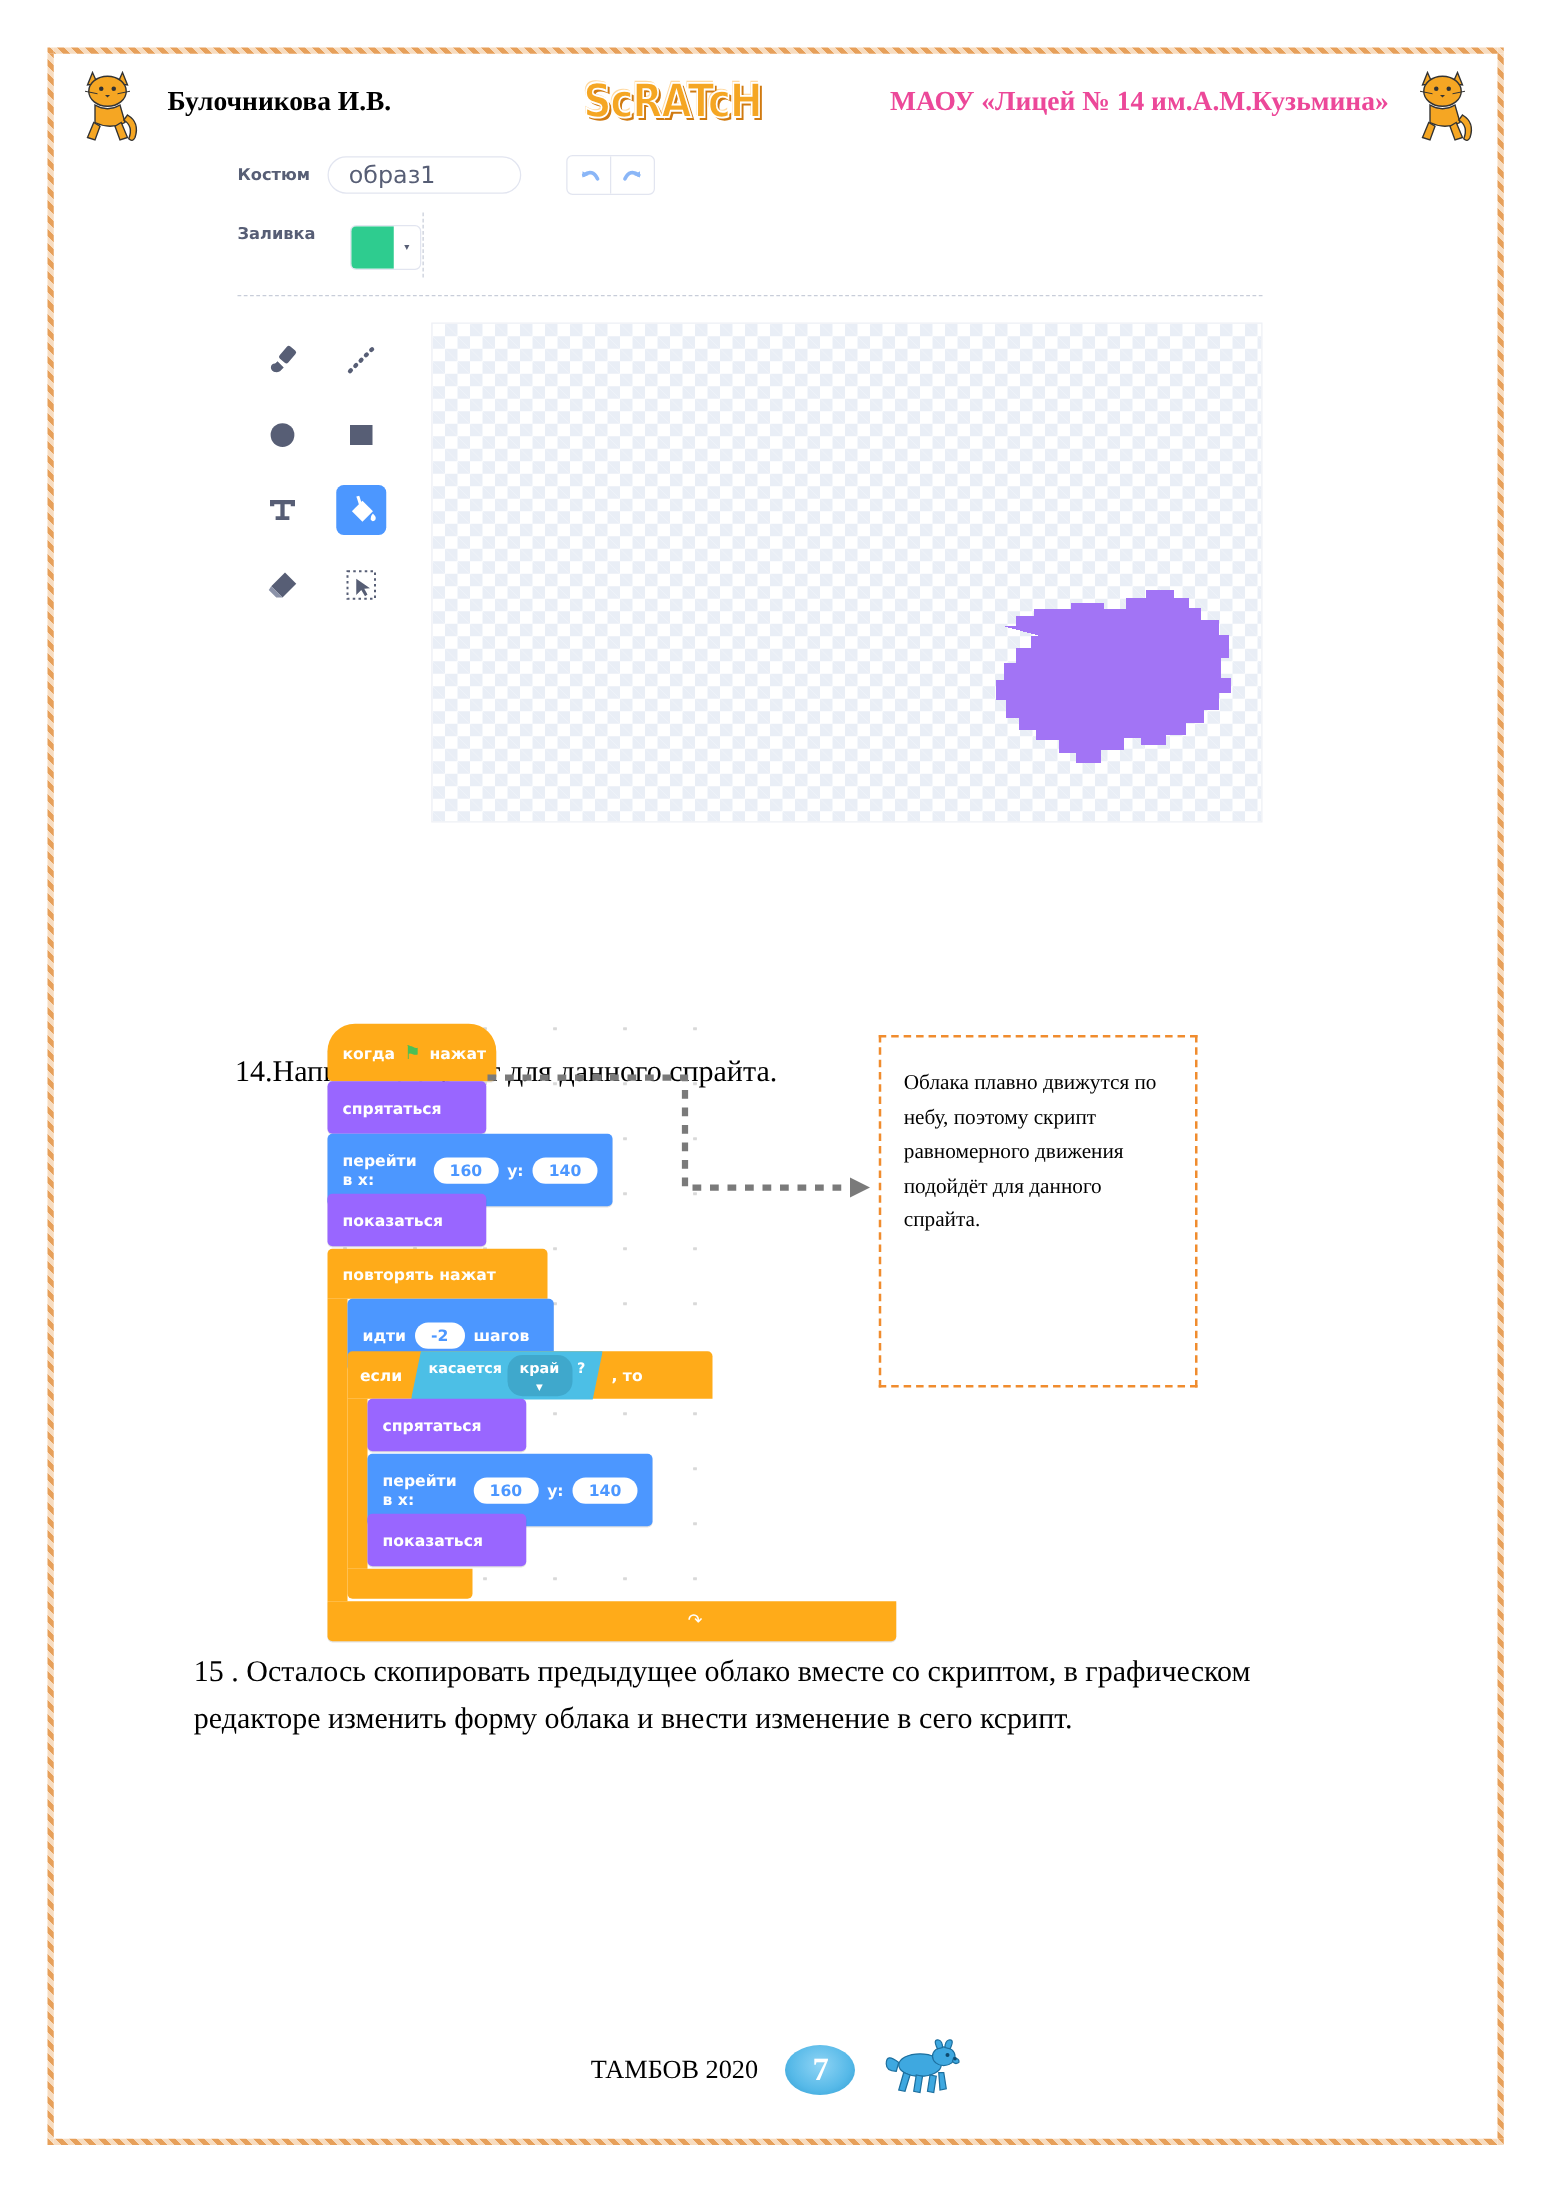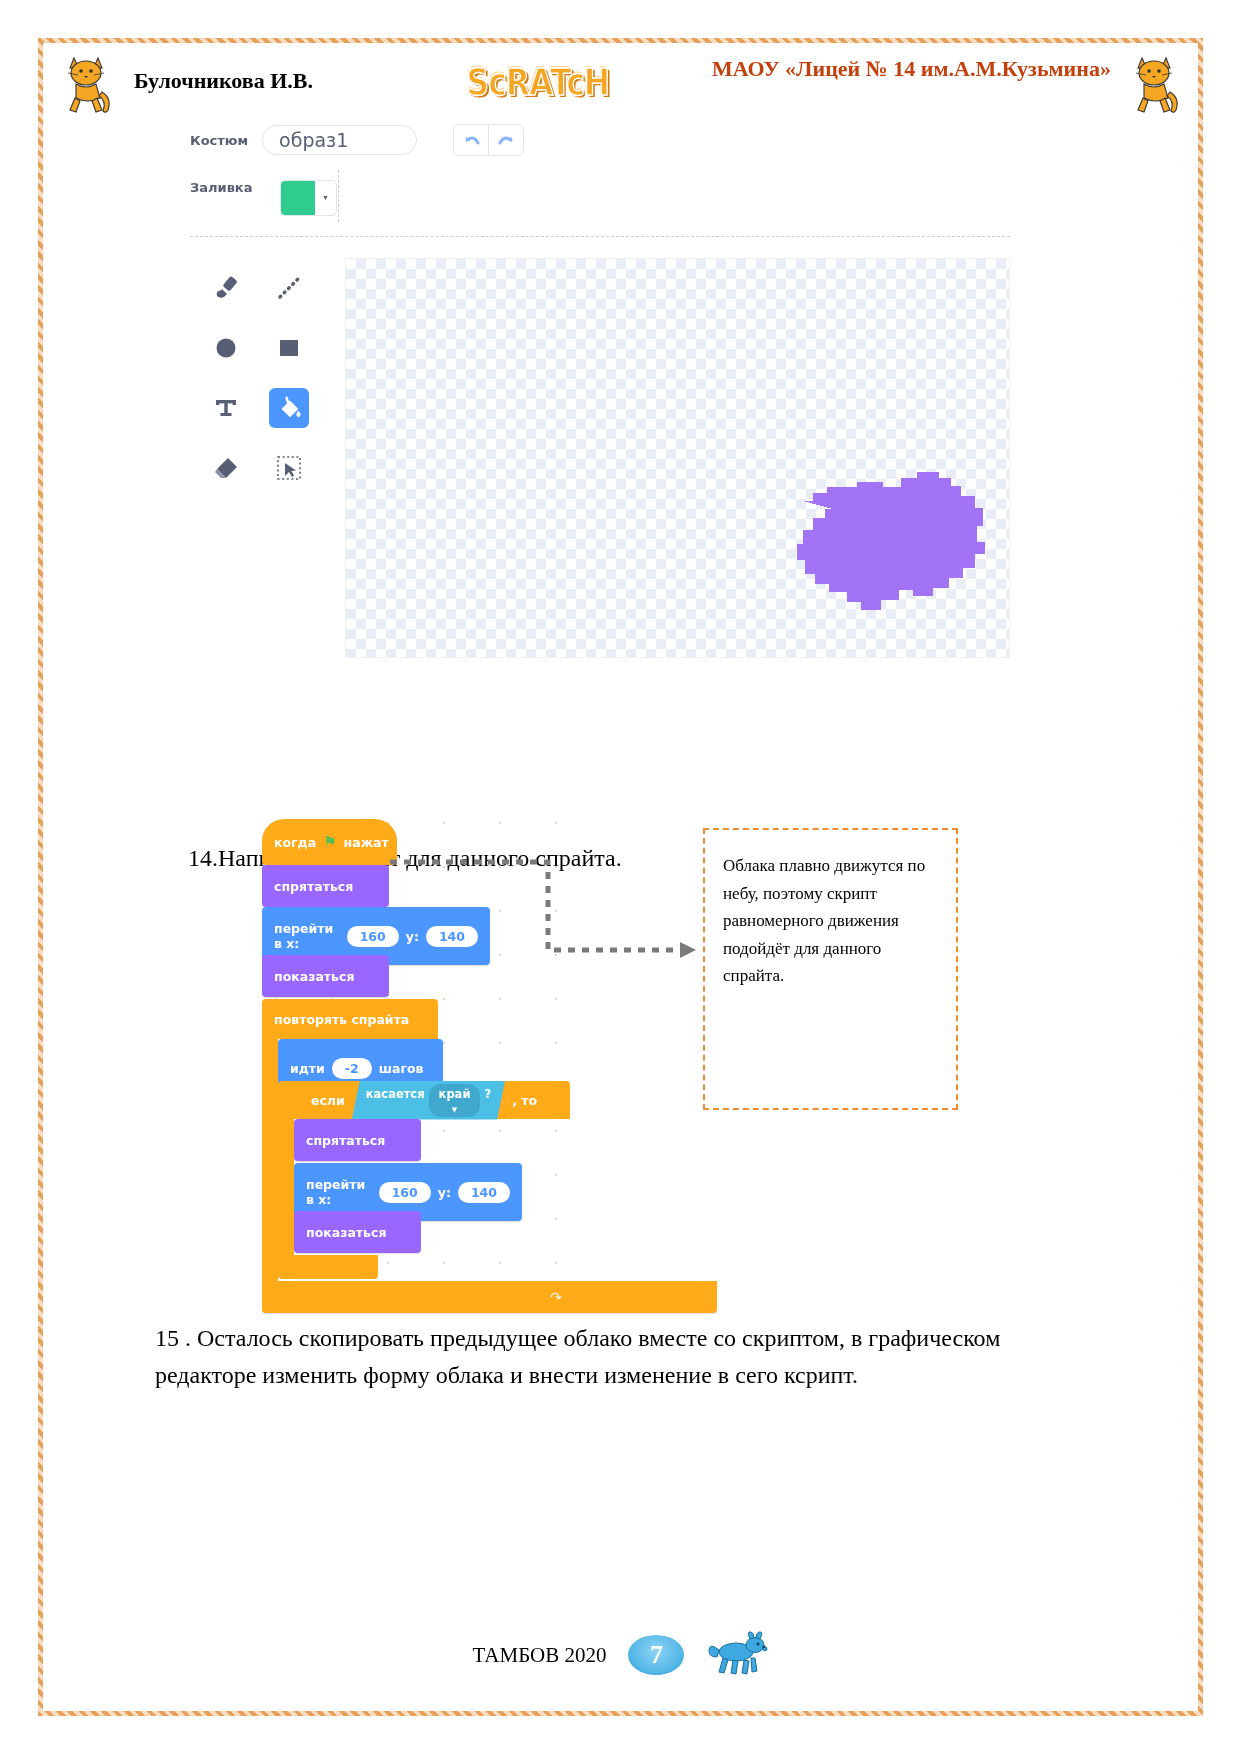--- a/index.html
+++ b/index.html
@@ -71,24 +71,24 @@
     -webkit-text-stroke: 1.2px #ffffff;
     text-shadow:
        2px 2px 0 #d07a10,
       -1px -1px 0 #ffd9a0;
     transform: scale(1.05, 1.25);
     white-space: nowrap;
   }
   .school {
     position: absolute;
     left: 660px;
-    top: 4px;
+    top: 16px;
     font-size: 22px;
     font-weight: bold;
-    color: #c2410c;
+    color: #ec4899;
     white-space: nowrap;
   }
 
   
   .paint-editor {
     position: absolute;
     left: 190px;
     top: 118px;
     width: 830px;
     height: 545px;
@@ -334,21 +334,21 @@
   }
   .c-if {
     position: absolute;
     left: 38px; top: 286px;
     width: 272px; height: 38px;
     background: #ffab19;
     border-radius: 4px 4px 0 0;
     display: flex; align-items: center;
     padding: 0 10px; gap: 7px;
     font-family: "DejaVu Sans", sans-serif;
-    font-size: 12.5px; font-weight: bold; color: #fff; justify-content: center;
+    font-size: 12.5px; font-weight: bold; color: #fff;
   }
   .c-if-wall {
     position: absolute;
     left: 38px; top: 324px;
     width: 16px; height: 136px;
     background: #ffab19;
   }
   .c-if-foot {
     position: absolute;
     left: 38px; top: 460px;
@@ -580,21 +580,21 @@
     <span class="oval">160</span>
     <span>y:</span>
     <span class="oval">140</span>
   </div>
 
   <div class="blk b-purple" style="left:22px; top:160px; width:127px;">
     <span>показаться</span>
   </div>
 
   <div class="c-forever">
-    <span>повторять спрайта</span>
+    <span>повторять нажат</span>
   </div>
   <div class="c-forever-wall"></div>
   <div class="c-forever-foot">
     <span>↷</span>
   </div>
 
   <div class="blk b-blue" style="left:38px; top:244px; width:165px;">
     <span>идти</span>
     <span class="oval">-2</span>
     <span>шагов</span>

